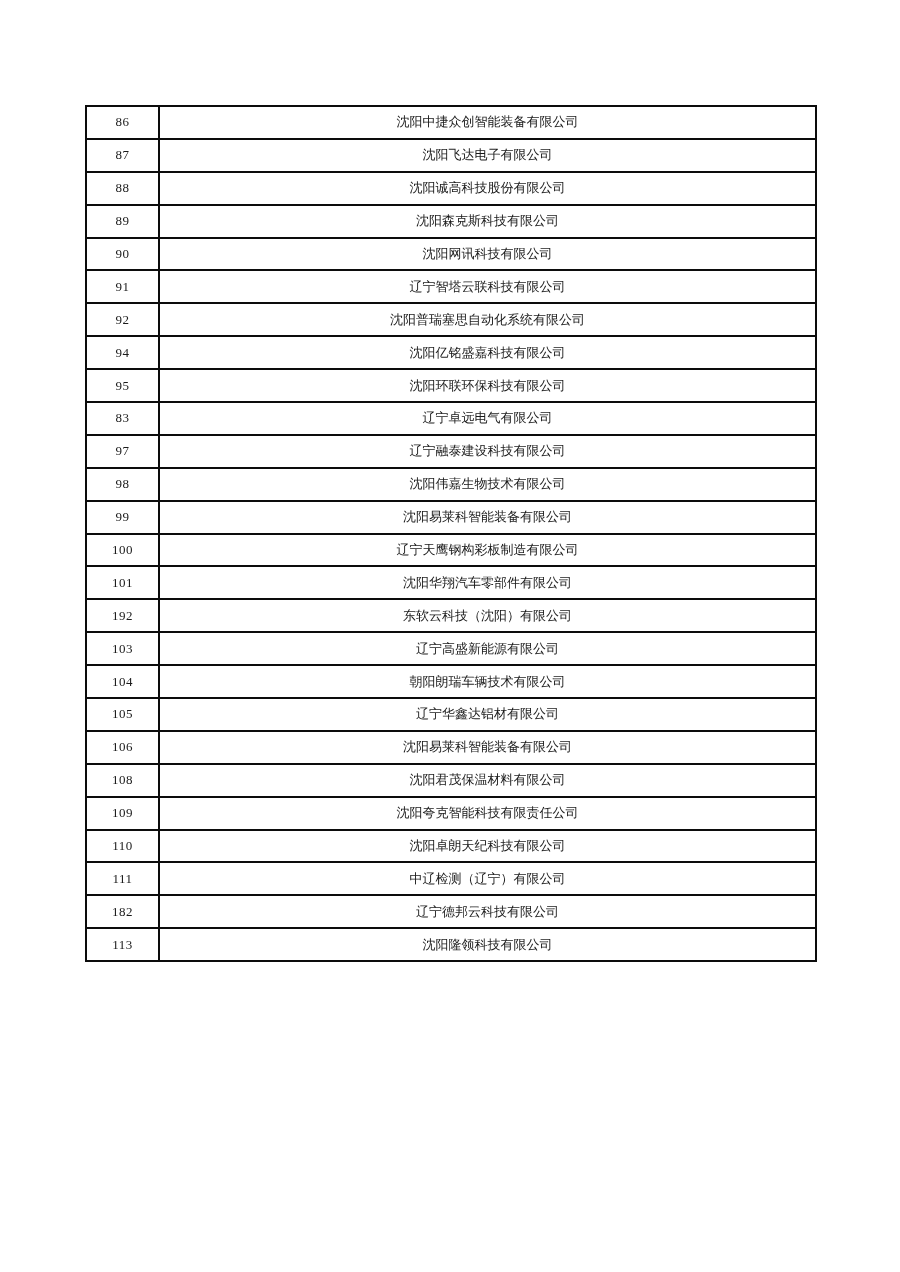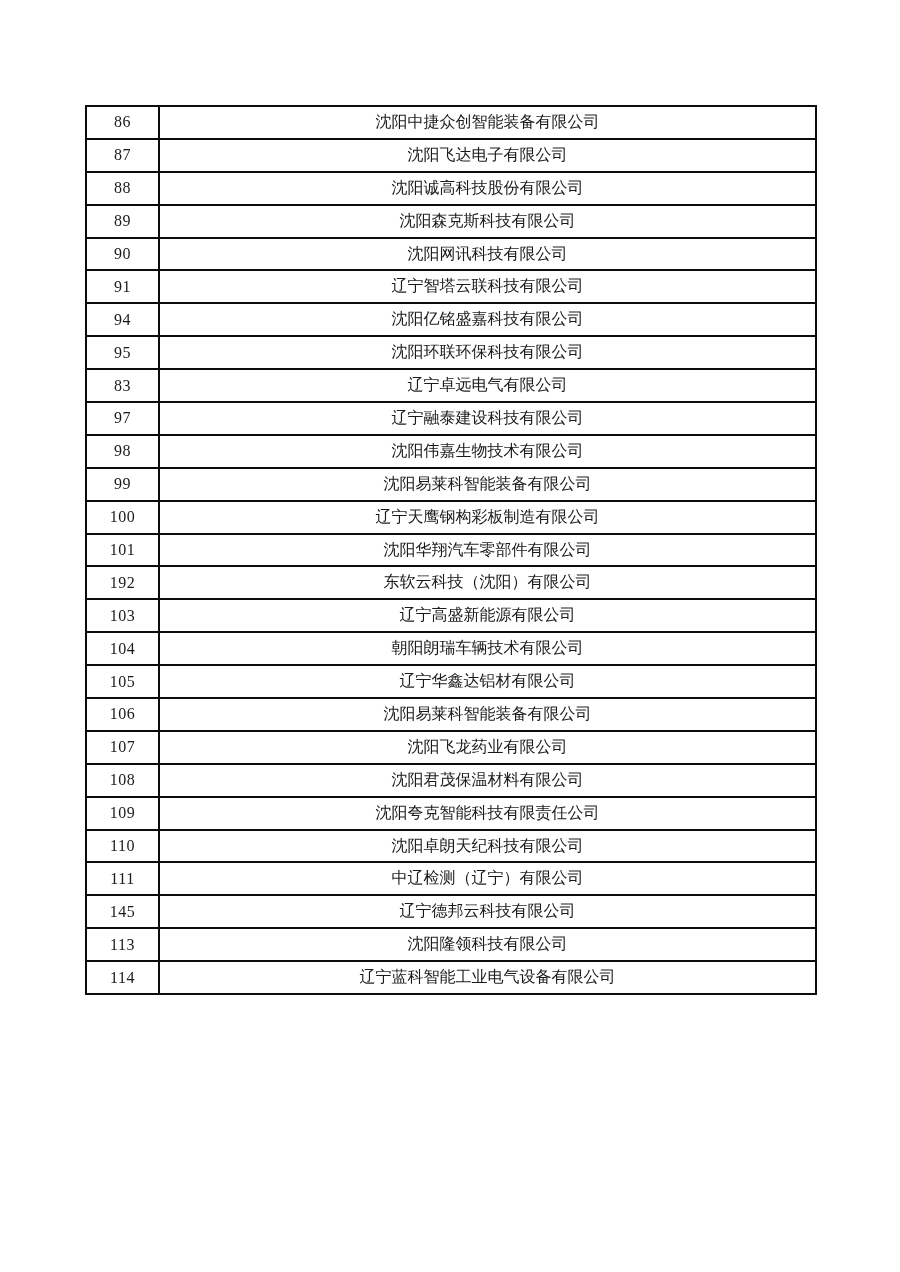--- a/index.html
+++ b/index.html
@@ -25,21 +25,21 @@
     top: 105px;
     width: 730px;
     border-collapse: collapse;
     table-layout: fixed;
   }
   table.doc-table td {
     border: 2px solid #0c0c0c;
     height: 30.9px;
     text-align: center;
     vertical-align: middle;
-    font-size: 16px;
+    font-size: 13px;
     color: #1a1a1a;
     padding: 0;
     white-space: nowrap;
     overflow: hidden;
   }
   col.col-no   { width: 73px;  }
   col.col-name { width: 657px; }
   td.cell-no {
     font-family: "Liberation Serif", "DejaVu Serif", serif;
     letter-spacing: 0.5px;
@@ -74,20 +74,24 @@
           <td class="cell-no">89</td>
           <td class="cell-name">沈阳森克斯科技有限公司</td>
         </tr>
         <tr>
           <td class="cell-no">90</td>
           <td class="cell-name">沈阳网讯科技有限公司</td>
         </tr>
         <tr>
           <td class="cell-no">91</td>
           <td class="cell-name">辽宁智塔云联科技有限公司</td>
+        </tr>
+        <tr>
+          <td class="cell-no">92</td>
+          <td class="cell-name">沈阳普瑞塞思自动化系统有限公司</td>
         </tr>
         <tr>
           <td class="cell-no">94</td>
           <td class="cell-name">沈阳亿铭盛嘉科技有限公司</td>
         </tr>
         <tr>
           <td class="cell-no">95</td>
           <td class="cell-name">沈阳环联环保科技有限公司</td>
         </tr>
         <tr>
@@ -128,46 +132,38 @@
         </tr>
         <tr>
           <td class="cell-no">105</td>
           <td class="cell-name">辽宁华鑫达铝材有限公司</td>
         </tr>
         <tr>
           <td class="cell-no">106</td>
           <td class="cell-name">沈阳易莱科智能装备有限公司</td>
         </tr>
         <tr>
-          <td class="cell-no">107</td>
-          <td class="cell-name">沈阳飞龙药业有限公司</td>
-        </tr>
-        <tr>
           <td class="cell-no">108</td>
           <td class="cell-name">沈阳君茂保温材料有限公司</td>
         </tr>
         <tr>
           <td class="cell-no">109</td>
           <td class="cell-name">沈阳夸克智能科技有限责任公司</td>
         </tr>
         <tr>
           <td class="cell-no">110</td>
           <td class="cell-name">沈阳卓朗天纪科技有限公司</td>
         </tr>
         <tr>
           <td class="cell-no">111</td>
           <td class="cell-name">中辽检测（辽宁）有限公司</td>
         </tr>
         <tr>
-          <td class="cell-no">145</td>
+          <td class="cell-no">182</td>
           <td class="cell-name">辽宁德邦云科技有限公司</td>
         </tr>
         <tr>
           <td class="cell-no">113</td>
           <td class="cell-name">沈阳隆领科技有限公司</td>
         </tr>
-        <tr>
-          <td class="cell-no">114</td>
-          <td class="cell-name">辽宁蓝科智能工业电气设备有限公司</td>
-        </tr>
       </tbody>
   </table>
 </div>
 
 </body></html>

